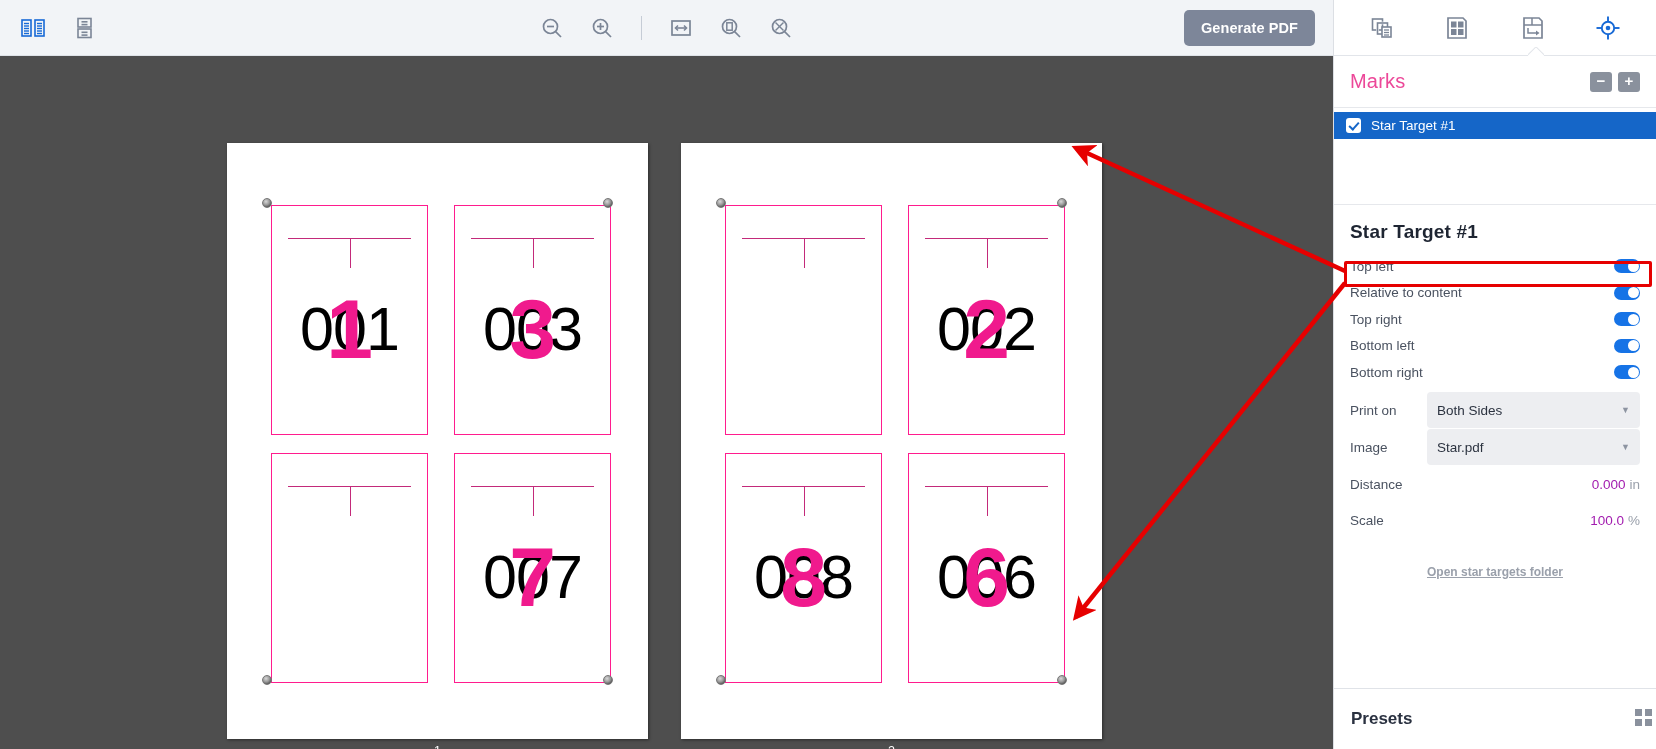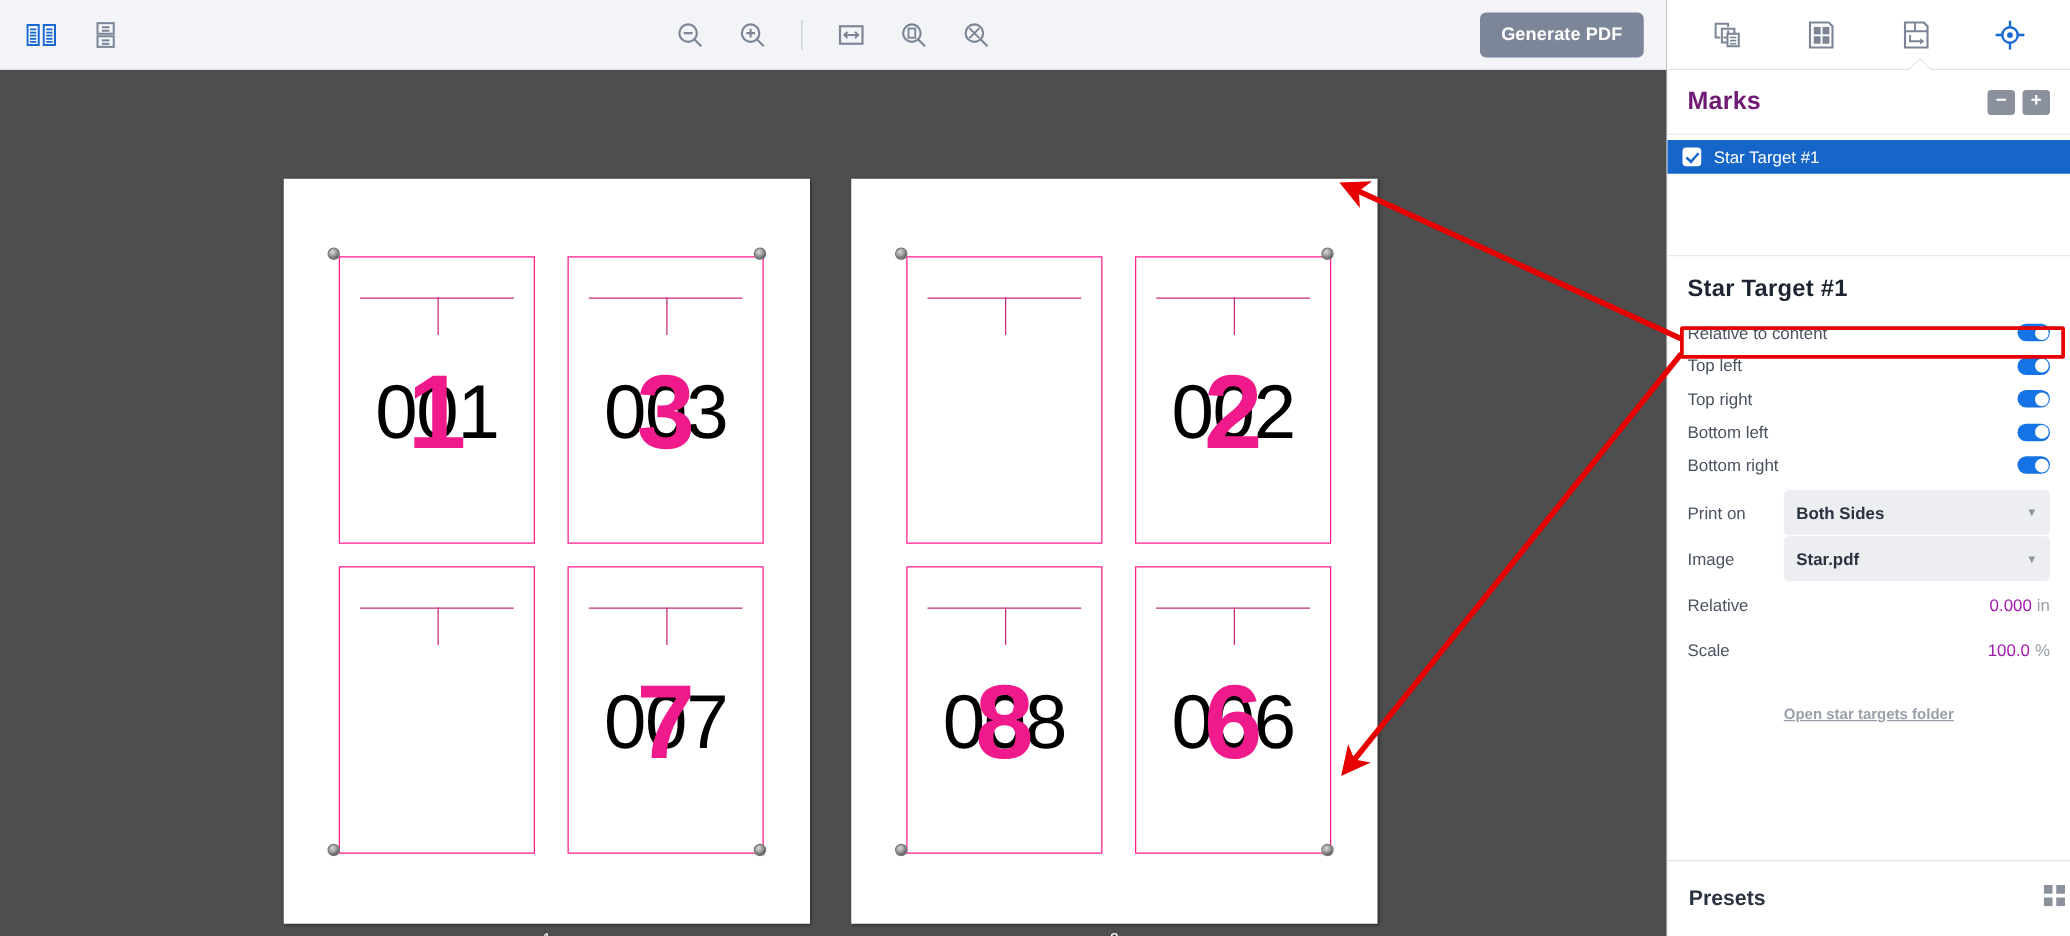--- a/index.html
+++ b/index.html
@@ -239,22 +239,22 @@
 
   .marks-head {
     height: 52px;
     display: flex;
     align-items: center;
     padding: 0 16px;
     border-bottom: 1px solid #e6e8ec;
   }
   .marks-title {
     font-size: 20px;
-    font-weight: bold;
-    color: #701a75;
+    font-weight: normal;
+    color: #ec4899;
     letter-spacing: .2px;
   }
   .marks-head-btns {
     margin-left: auto;
     display: flex;
     gap: 6px;
   }
   .sq-btn {
     width: 22px; height: 20px;
     background: #8a919d;
@@ -343,21 +343,20 @@
     height: 36px;
     background: #edeef1;
     border-radius: 4px;
     display: flex;
     align-items: center;
     padding: 0 10px;
     font-size: 13.5px;
     color: #2c3340;
     cursor: pointer;
     position: relative;
-    font-weight: bold;
   }
   .select .caret {
     margin-left: auto;
     color: #8d94a1;
     font-size: 9px;
   }
 
   .val-row {
     display: flex;
     align-items: center;
@@ -635,25 +634,25 @@
         <div class="mark-check"></div>
         <span>Star Target #1</span>
       </div>
     </div>
     <div class="mark-spacer"></div>
 
     <div class="props">
       <div class="props-title">Star Target #1</div>
 
       <div class="prop-row">
+        <span class="lbl">Top left</span>
+        <div class="toggle"></div>
+      </div>
+      <div class="prop-row">
         <span class="lbl">Relative to content</span>
-        <div class="toggle"></div>
-      </div>
-      <div class="prop-row">
-        <span class="lbl">Top left</span>
         <div class="toggle"></div>
       </div>
       <div class="prop-row">
         <span class="lbl">Top right</span>
         <div class="toggle"></div>
       </div>
       <div class="prop-row">
         <span class="lbl">Bottom left</span>
         <div class="toggle"></div>
       </div>
@@ -671,21 +670,21 @@
       </div>
       <div class="prop-row-wide">
         <span class="lbl">Image</span>
         <div class="select">
           <span>Star.pdf</span>
           <span class="caret">▼</span>
         </div>
       </div>
 
       <div class="val-row" style="margin-top:4px;">
-        <span class="lbl">Relative</span>
+        <span class="lbl">Distance</span>
         <span class="val">0.000</span>
         <span class="unit">in</span>
       </div>
       <div class="val-row" style="margin-top:6px;">
         <span class="lbl">Scale</span>
         <span class="val">100.0</span>
         <span class="unit">%</span>
       </div>
 
       <div class="link-row">

